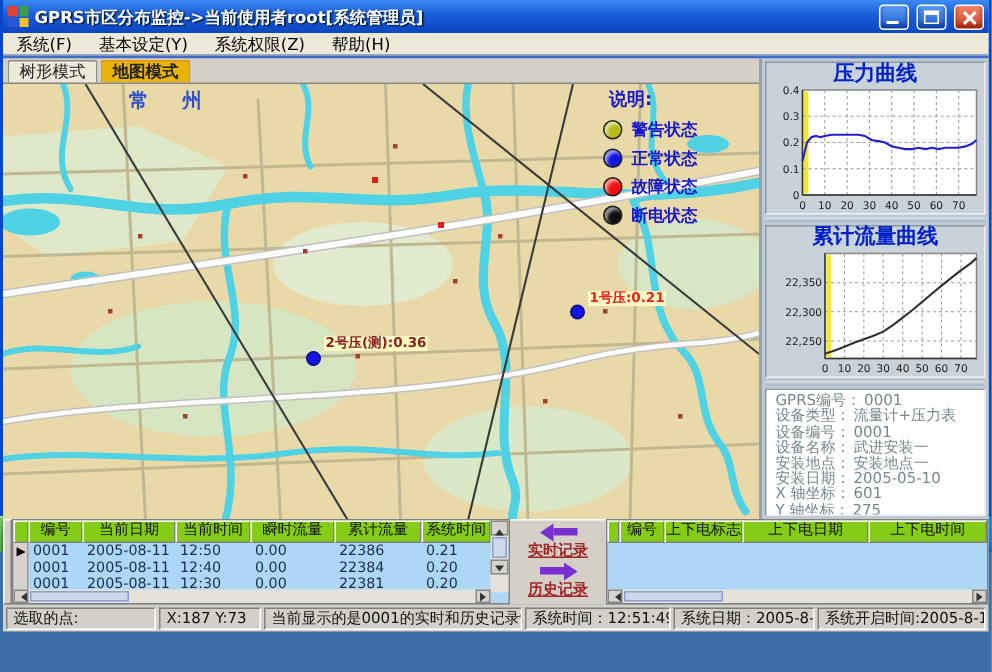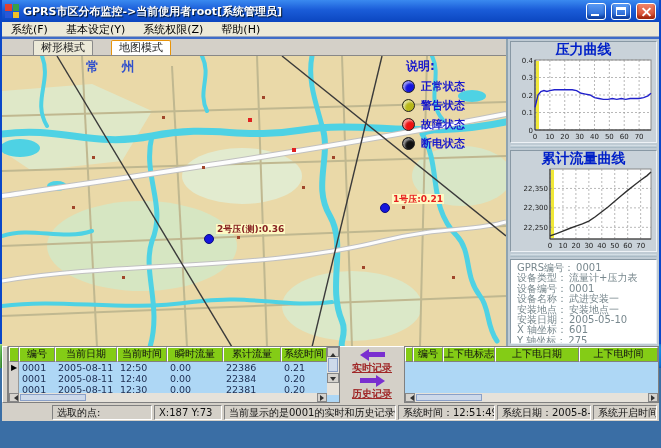--- a/index.html
+++ b/index.html
@@ -17,23 +17,23 @@
 .tb-btn.min i{position:absolute;left:4px;bottom:3px;width:8px;height:2px;background:#fff;}
 .tb-btn.max i{position:absolute;left:4px;top:3px;width:10px;height:9px;border:1px solid #fff;border-top:3px solid #fff;}
 .tb-btn.close i{position:absolute;left:4px;top:7px;width:11px;height:2px;background:#fff;}
 .tb-btn.close i.x1{transform:rotate(45deg);}.tb-btn.close i.x2{transform:rotate(-45deg);}
 
 .menubar{height:15px;background:#ece9d8;display:flex;align-items:center;font-size:11px;border-bottom:1px solid #9aa8c0;}
 .menu-item{padding:0 9px;white-space:nowrap;cursor:default;}
 
 .main{position:relative;height:366px;border-top:2px solid #3f6cc8;background:#d4d0c8;}
 .left-col{position:absolute;left:0;top:0;width:504px;height:307px;}
-.tabrow{height:16px;display:flex;align-items:flex-end;padding-left:3px;gap:18px;background:#d4d0c8;margin-left:28px;}
+.tabrow{height:16px;display:flex;align-items:flex-end;padding-left:3px;gap:2px;background:#d4d0c8;}
 .tab{font-size:11px;line-height:14px;padding:0 7px;background:#ece9d8;border:1px solid #8a8a8a;border-bottom:none;border-radius:2px 2px 0 0;color:#222;}
-.tab.active{border-color:#e8940a;background:#ffffff;position:relative;top:0px;font-weight:normal;}
+.tab.active{border-color:#e8940a;background:#eab308;position:relative;top:0px;font-weight:bold;}
 
 .map{position:relative;width:504px;height:291px;overflow:hidden;background:#ead9a8;border-top:1px solid #888;}
 .map svg{position:absolute;left:0;top:0;}
 .city-label{position:absolute;left:84px;top:2px;font-size:13px;font-weight:bold;color:#3050cc;letter-spacing:9px;white-space:nowrap;}
 .legend{position:absolute;left:388px;top:2px;width:114px;}
 .legend-title{font-size:12px;font-weight:bold;color:#1818cc;margin-left:16px;margin-bottom:2px;}
 .legend-item{display:flex;align-items:center;gap:6px;height:19px;}
 .legend-dot{width:13px;height:13px;border-radius:50%;border:1px solid #222;box-shadow:inset 2px 2px 2px rgba(255,255,255,.55);margin-left:12px;flex:none;}
 .legend-label{font-size:11px;font-weight:bold;color:#1818cc;white-space:nowrap;}
 .marker{position:absolute;}
@@ -84,21 +84,21 @@
 
 .btn-panel{width:64px;background:#d4d0c8;display:flex;flex-direction:column;align-items:center;padding-top:1px;border-top:1px solid #fff;}
 .arrow{display:flex;align-items:center;height:13px;margin:0;}
 .shaft{width:16px;height:5px;background:#7a2fd0;}
 .head-r{width:0;height:0;border:6px solid transparent;border-left:9px solid #7a2fd0;border-right:0;}
 .head-l{width:0;height:0;border:6px solid transparent;border-right:9px solid #7a2fd0;border-left:0;}
 .rec-label{font-size:10px;font-weight:bold;color:#a02828;text-decoration:underline;line-height:13px;white-space:nowrap;cursor:pointer;}
 
 .statusbar{height:18px;background:#d4d0c8;display:flex;gap:2px;padding:2px 2px 1px 2px;}
 .sb-cell{border:1px solid;border-color:#808080 #fff #fff #808080;font-size:10px;line-height:13px;padding:0 4px;white-space:nowrap;overflow:hidden;color:#111;}
-.sb1{width:100px;margin-left:48px;}.sb2{width:68px;}.sb3{width:172px;}.sb4{width:97px;}.sb5{width:94px;}.sb6{flex:1;}
+.sb1{width:100px;}.sb2{width:68px;}.sb3{width:172px;}.sb4{width:97px;}.sb5{width:94px;}.sb6{flex:1;}
 
 .taskbar{height:24px;background:linear-gradient(180deg,#3a7cea 0%,#2257d2 55%,#1b48ba 100%);display:flex;align-items:stretch;}
 .start-btn{width:54px;background:linear-gradient(180deg,#60bc50 0%,#379030 60%,#2a7a24 100%);border-radius:0 9px 9px 0;color:#fff;font-weight:bold;font-size:11px;font-style:italic;display:flex;align-items:center;gap:3px;padding:0 8px 0 4px;box-shadow:inset 0 1px 2px #bfe8a8,2px 0 3px rgba(0,0,0,.35);cursor:pointer;flex:none;}
 .flag{width:12px;height:12px;display:grid;grid-template:1fr 1fr/1fr 1fr;gap:1px;flex:none;}
 .flag i{display:block;border-radius:1px;}
 .flag i:nth-child(1){background:#f05030;}.flag i:nth-child(2){background:#70c040;}
 .flag i:nth-child(3){background:#40a0f0;}.flag i:nth-child(4){background:#f0c030;}
 .quick{display:flex;align-items:center;gap:3px;padding:0 5px;border-right:1px solid rgba(255,255,255,.35);flex:none;}
 .ql-icon{width:13px;height:13px;border-radius:3px;font-size:10px;font-weight:bold;line-height:13px;text-align:center;color:#fff;cursor:pointer;}
 .overflow{color:#fff;font-size:11px;font-weight:bold;padding:0 2px;cursor:pointer;}
@@ -223,27 +223,27 @@
               <rect x="290" y="92" width="4" height="4"></rect>
           </g>
         </svg>
 
         <span class="city-label">常 州</span>
 
         <div class="legend">
           <div class="legend-title">说明:</div>
 
             <div class="legend-item">
+              <span class="legend-dot" style="background-color: rgb(184, 184, 24);"></span>
+              <span class="legend-label">警告状态</span>
+            </div>
+
+            <div class="legend-item">
               <span class="legend-dot" style="background-color: rgb(21, 21, 221);"></span>
               <span class="legend-label">正常状态</span>
-            </div>
-
-            <div class="legend-item">
-              <span class="legend-dot" style="background-color: rgb(184, 184, 24);"></span>
-              <span class="legend-label">警告状态</span>
             </div>
 
             <div class="legend-item">
               <span class="legend-dot" style="background-color: rgb(238, 17, 17);"></span>
               <span class="legend-label">故障状态</span>
             </div>
 
             <div class="legend-item">
               <span class="legend-dot" style="background-color: rgb(17, 17, 17);"></span>
               <span class="legend-label">断电状态</span>

